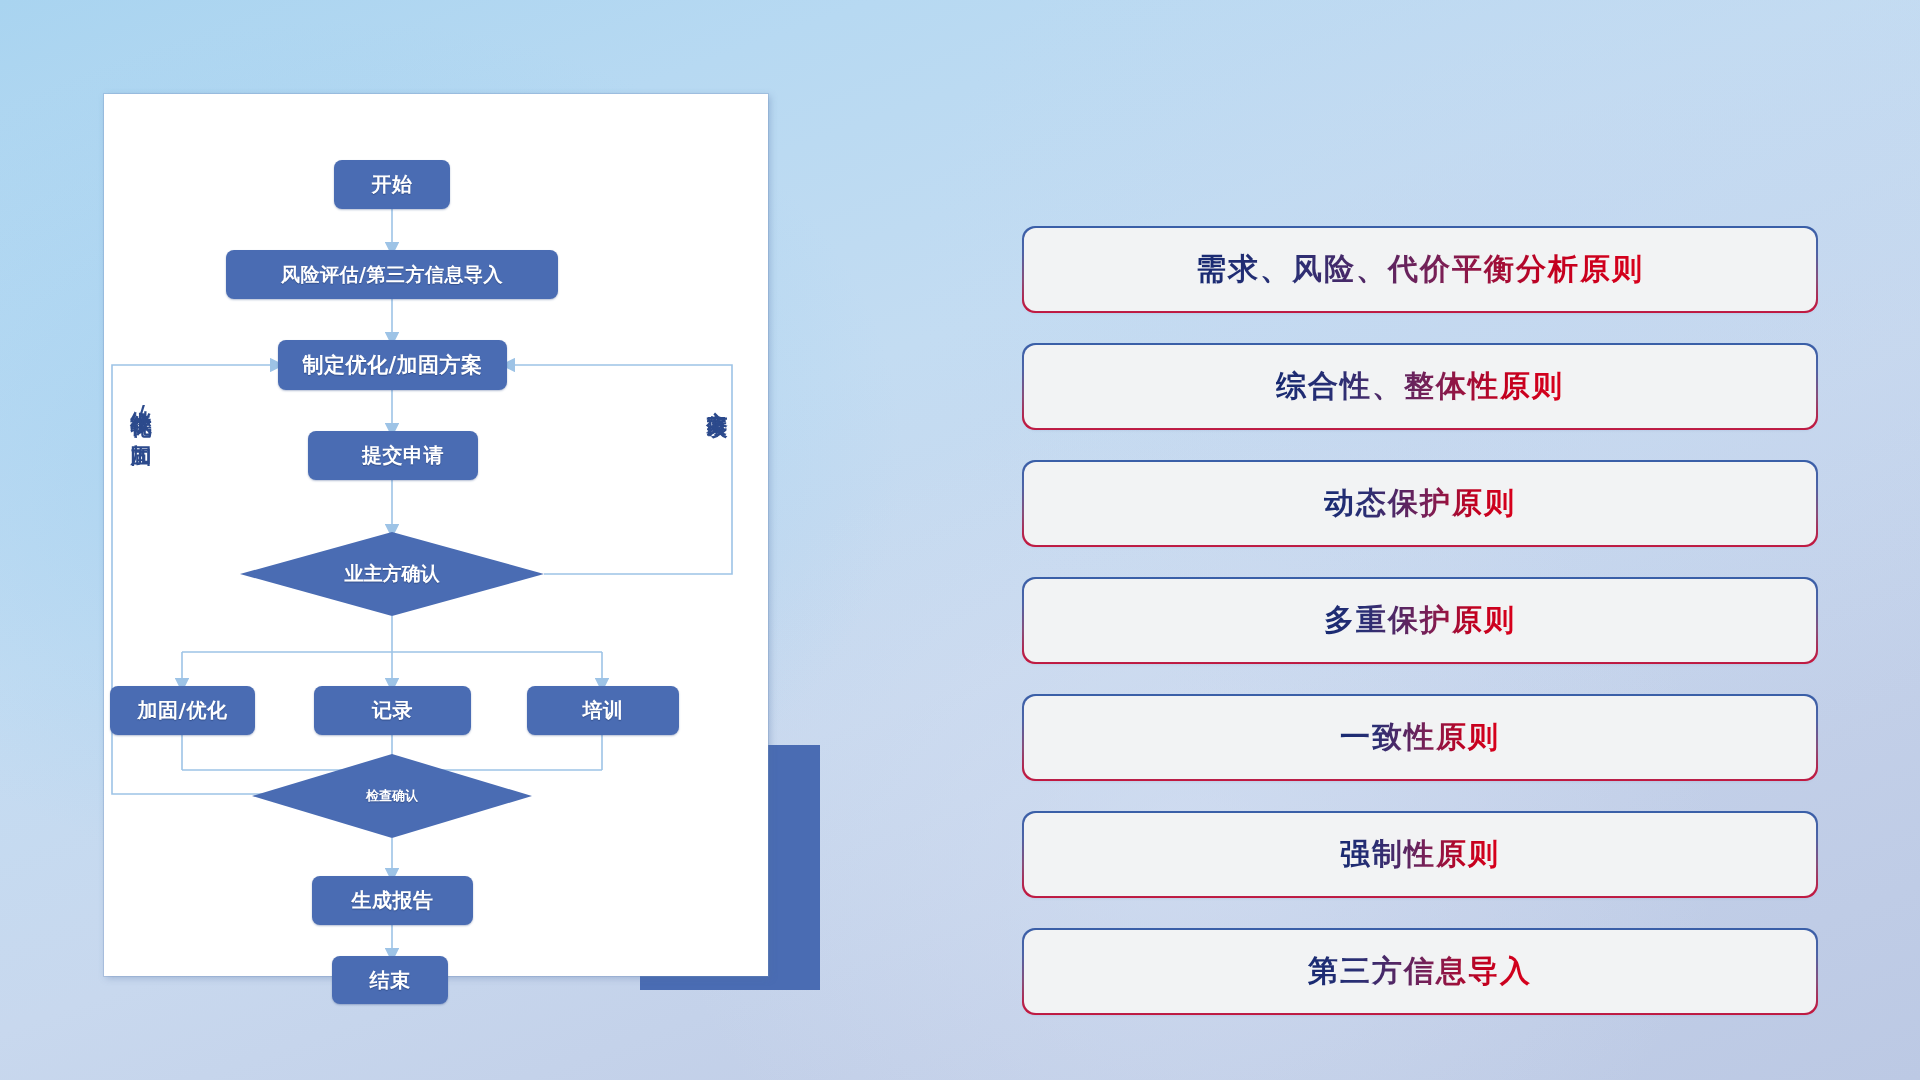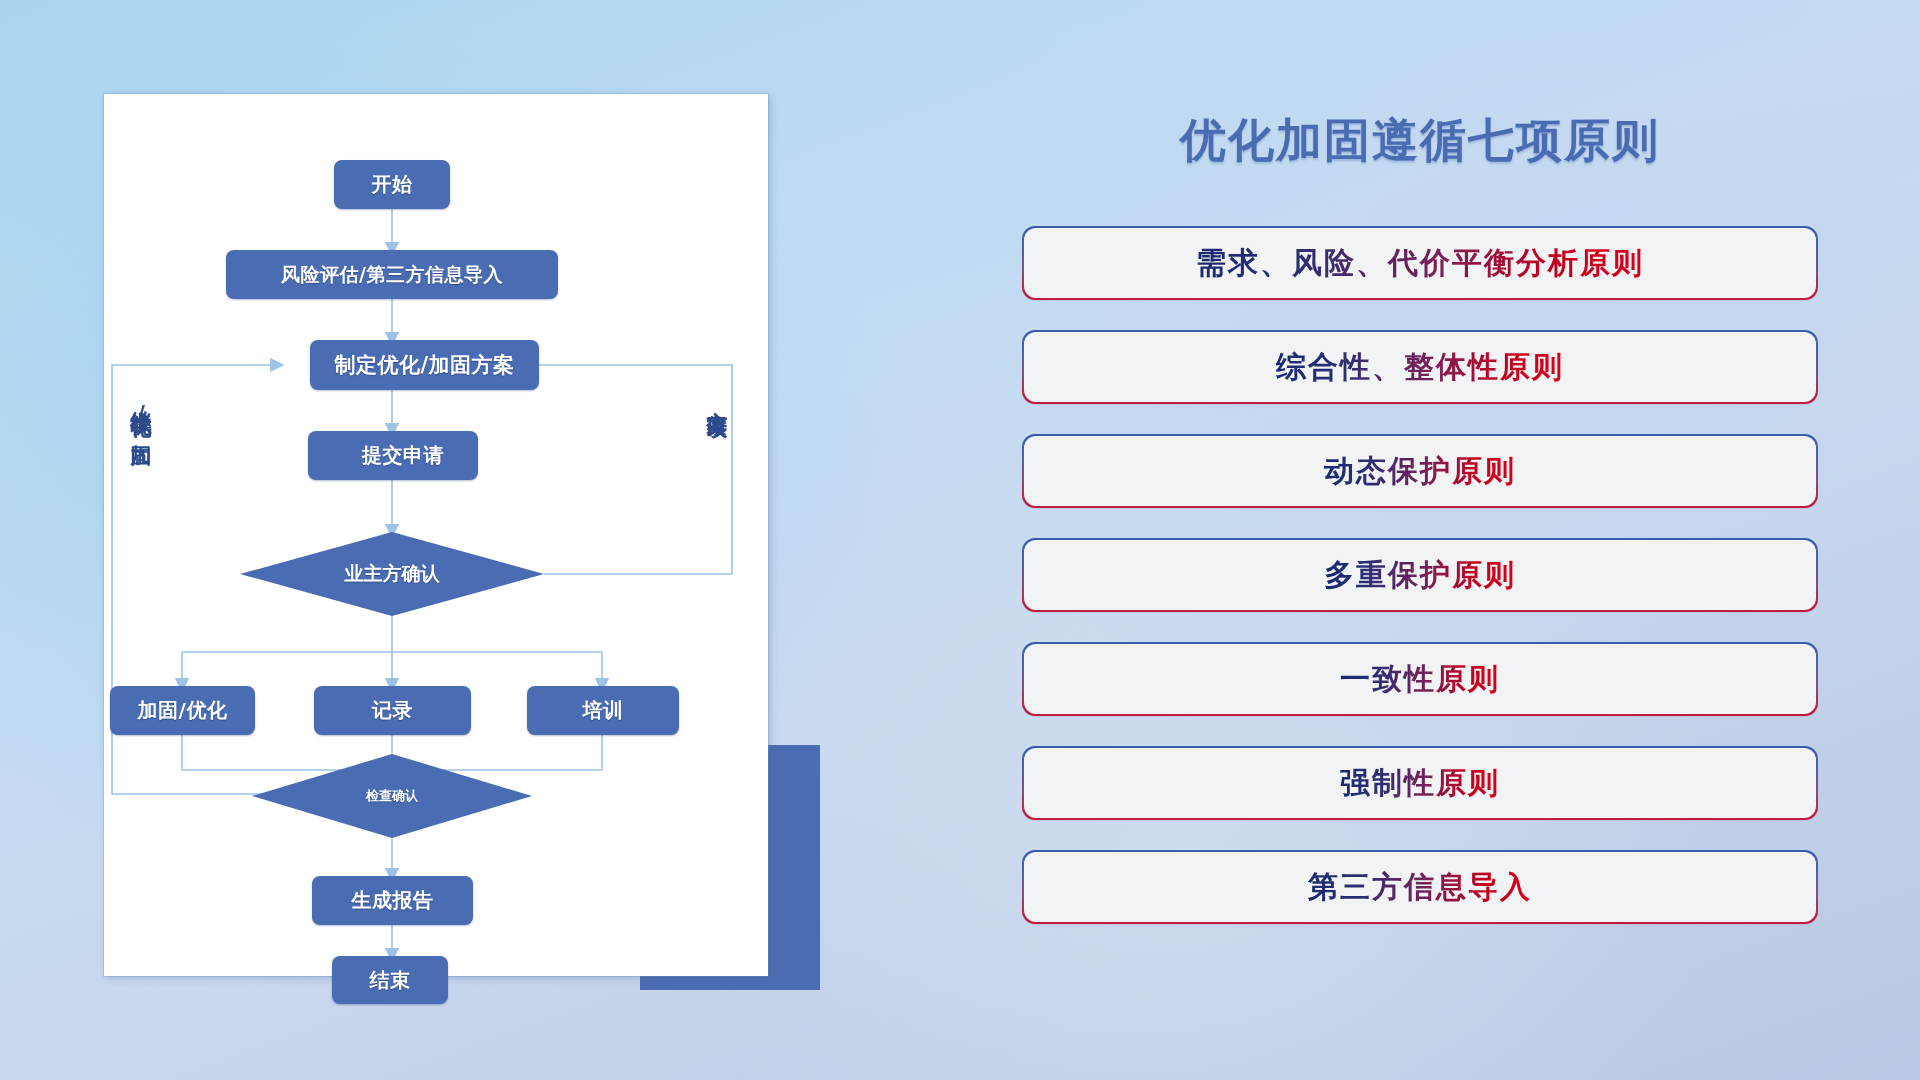--- a/index.html
+++ b/index.html
@@ -72,21 +72,21 @@
     position:absolute; left:0; top:14px; width:840px;
     text-align:center;
     font-size:46px; font-weight:bold;
     color:#4a6cb3;
     letter-spacing:2px;
     text-shadow:0 2px 2px rgba(110,140,190,0.45);
   }
   #principles-list{ position:absolute; left:24px; top:132px; width:792px; }
   .principle-item{
     position:relative;
-    height:70px; margin-bottom:34px;
+    height:83px; margin-bottom:34px;
     border-radius:12px;
     background:#f2f3f4;
     display:flex; align-items:center; justify-content:center;
     box-shadow:0 2px 3px rgba(90,120,170,0.25);
   }
   .principle-item::before{
     content:""; position:absolute; inset:-2px;
     border-radius:13px;
     background:linear-gradient(to bottom,#3a5fa8 0%,#4b62a6 30%,#8c4a76 62%,#d8052a 100%);
     z-index:-1;
@@ -145,21 +145,21 @@
     </svg>
 
     <div class="node" style="left:230px; top:66px; width:116px; height:49px; font-size:20px;">
       <span>开始</span>
     </div>
 
     <div class="node" style="left:122px; top:156px; width:332px; height:49px; font-size:19px;">
       <span>风险评估/第三方信息导入</span>
     </div>
 
-    <div class="node" style="left:174px; top:246px; width:229px; height:50px; font-size:21px;margin-left:32px;">
+    <div class="node" style="left:174px; top:246px; width:229px; height:50px; font-size:21px;">
       <span>制定优化/加固方案</span>
     </div>
 
     <div class="node" style="left:204px; top:337px; width:170px; height:49px; font-size:20px;padding-left:20px;">
       <span>提交申请</span>
     </div>
 
     <div class="decision" style="left:136px; top:438px; width:304px; height:84px; font-size:19px;">
       <div class="dia"></div>
       <span>业主方确认</span>
@@ -192,21 +192,20 @@
 
     <div class="vlabel" style="left:26px; top:300px; font-size:21px;">继续优化/加固</div>
 
     <div class="vlabel" style="left:602px; top:300px; font-size:21px;">方案修改</div>
 
   </div>
 </div>
 
 <div id="principles-panel">
 
-  <div id="panel-title">优化加固遵循七项原则</div>
 
   <div id="principles-list">
 
     <div class="principle-item">
       <span class="p-text">需求、风险、代价平衡分析原则</span>
     </div>
 
     <div class="principle-item">
       <span class="p-text">综合性、整体性原则</span>
     </div>

